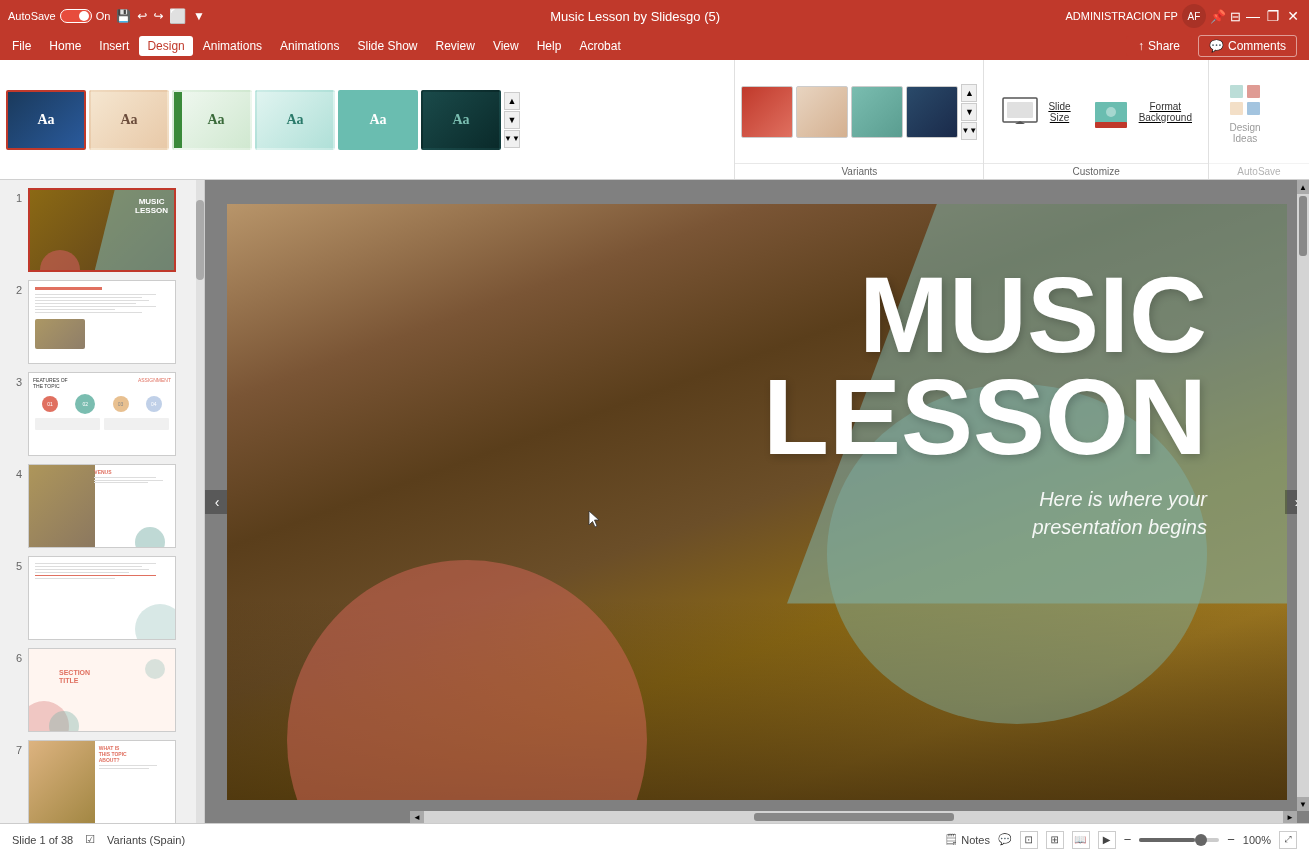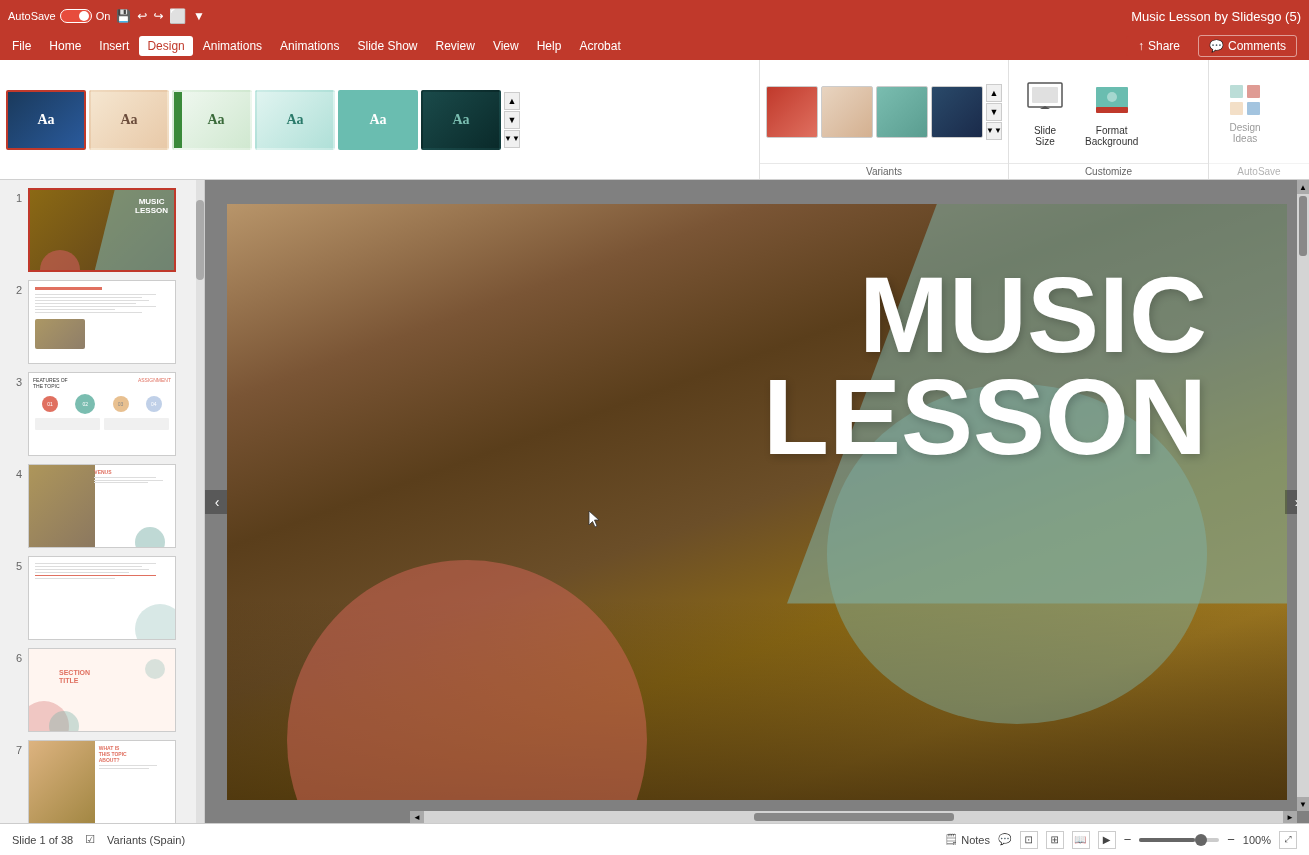--- a/index.html
+++ b/index.html
@@ -65,24 +65,25 @@
     .scroll-btn { width: 16px; height: 18px; background: #f0f0f0; border: 1px solid #ccc; display: flex; align-items: center; justify-content: center; cursor: pointer; font-size: 9px; }
     .variant-item {
       width: 52px;
       height: 52px;
       border: 1px solid #ccc;
       cursor: pointer;
       border-radius: 2px;
     }
     .customize-btn {
       display: flex;
-      flex-direction: column;
+      flex-direction: row;
       align-items: center;
       cursor: pointer;
       gap: 8px;
+      text-decoration: underline;
     }
     .customize-icon {
       width: 40px;
       height: 40px;
       display: flex;
       align-items: center;
       justify-content: center;
     }
     .customize-label { font-size: 10px; color: #333; text-align: center; }
     .designer-btn {
@@ -273,20 +274,29 @@
       </div>
       <span>On</span>
     </div>
     <span style="cursor:pointer">💾</span>
     <span style="cursor:pointer">↩</span>
     <span style="cursor:pointer">↪</span>
     <span style="cursor:pointer; font-size:14px;">⬜</span>
     <span style="cursor:pointer">▼</span>
   </div>
   <div class="title-bar-center">Music Lesson by Slidesgo (5)</div>
+  <div class="title-bar-right">
+    <span style="font-size:11px;">ADMINISTRACION FP</span>
+    <div class="title-icon">AF</div>
+    <span style="cursor:pointer; font-size:13px;">📌</span>
+    <span style="cursor:pointer; font-size:13px;">⊟</span>
+    <div class="title-btn">—</div>
+    <div class="title-btn">❐</div>
+    <div class="title-btn">✕</div>
+  </div>
 </div>
 
 <div class="menu-bar">
   <div class="menu-item">File</div>
   <div class="menu-item">Home</div>
   <div class="menu-item">Insert</div>
   <div class="menu-item active">Design</div>
   <div class="menu-item">Animations</div>
   <div class="menu-item">Animations</div>
   <div class="menu-item">Slide Show</div>
@@ -536,20 +546,21 @@
 
       <div style="position:absolute;right:0;top:0;width:500px;height:400px;background:rgba(127,179,171,0.55);clip-path:polygon(30% 0%, 100% 0%, 100% 100%, 0% 100%);"></div>
 
       <div style="position:absolute;right:80px;top:180px;width:380px;height:340px;background:rgba(127,179,171,0.45);border-radius:50%;"></div>
 
       <div style="position:absolute;bottom:-120px;left:60px;width:360px;height:360px;background:rgba(205,100,85,0.55);border-radius:50%;"></div>
 
       <div style="position:absolute;right:80px;top:60px;text-align:right;">
         <div style="font-size:108px;font-weight:900;color:white;line-height:0.95;font-family:'Arial Black',Arial,sans-serif;text-shadow:2px 3px 8px rgba(0,0,0,0.2);">MUSIC</div>
         <div style="font-size:108px;font-weight:900;color:white;line-height:0.95;font-family:'Arial Black',Arial,sans-serif;text-shadow:2px 3px 8px rgba(0,0,0,0.2);">LESSON</div>
+        <div style="font-size:20px;color:rgba(255,255,255,0.92);margin-top:16px;font-style:italic;font-weight:300;line-height:1.4;">Here is where your<br>presentation begins</div>
       </div>
 
       <div style="position:absolute;left:360px;top:305px;">
         <svg width="14" height="20" viewBox="0 0 14 20">
           <path d="M2 2 L2 16 L5.5 12.5 L8 18 L10 17 L7.5 11 L12 11 Z" fill="white" stroke="#333" stroke-width="0.8"></path>
         </svg>
       </div>
     </div>
 
     <div class="canvas-nav-right">›</div>

